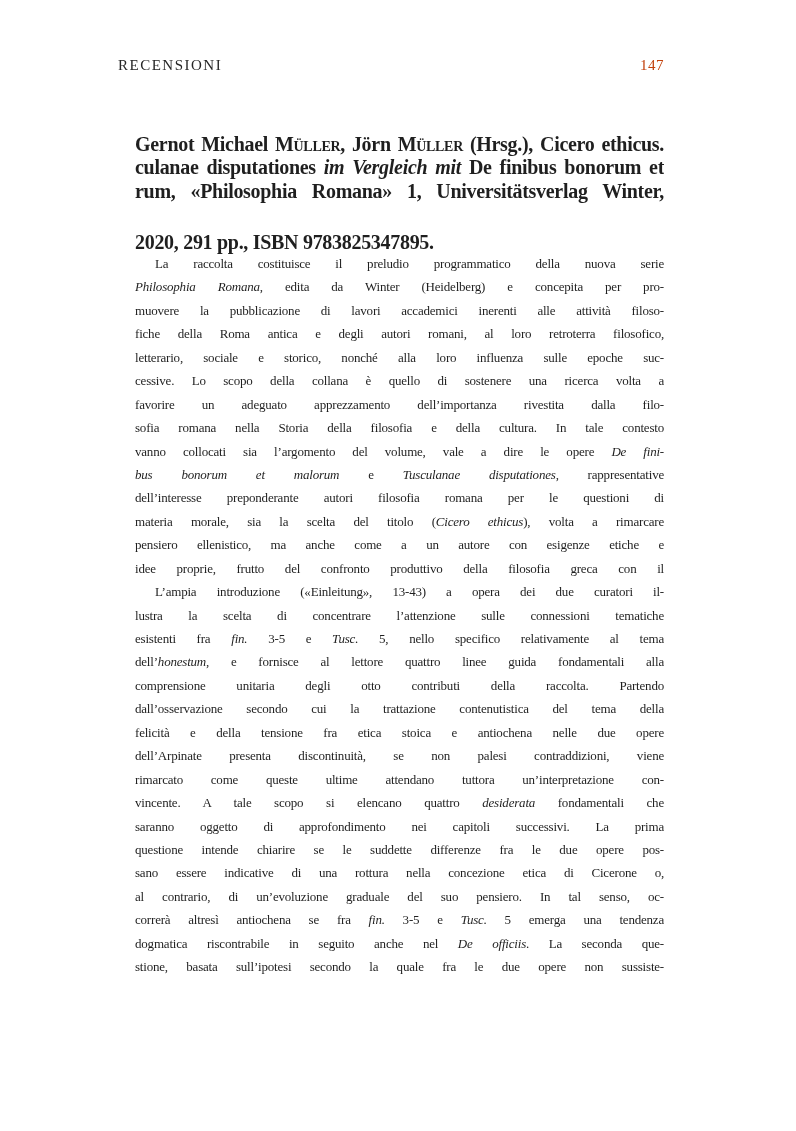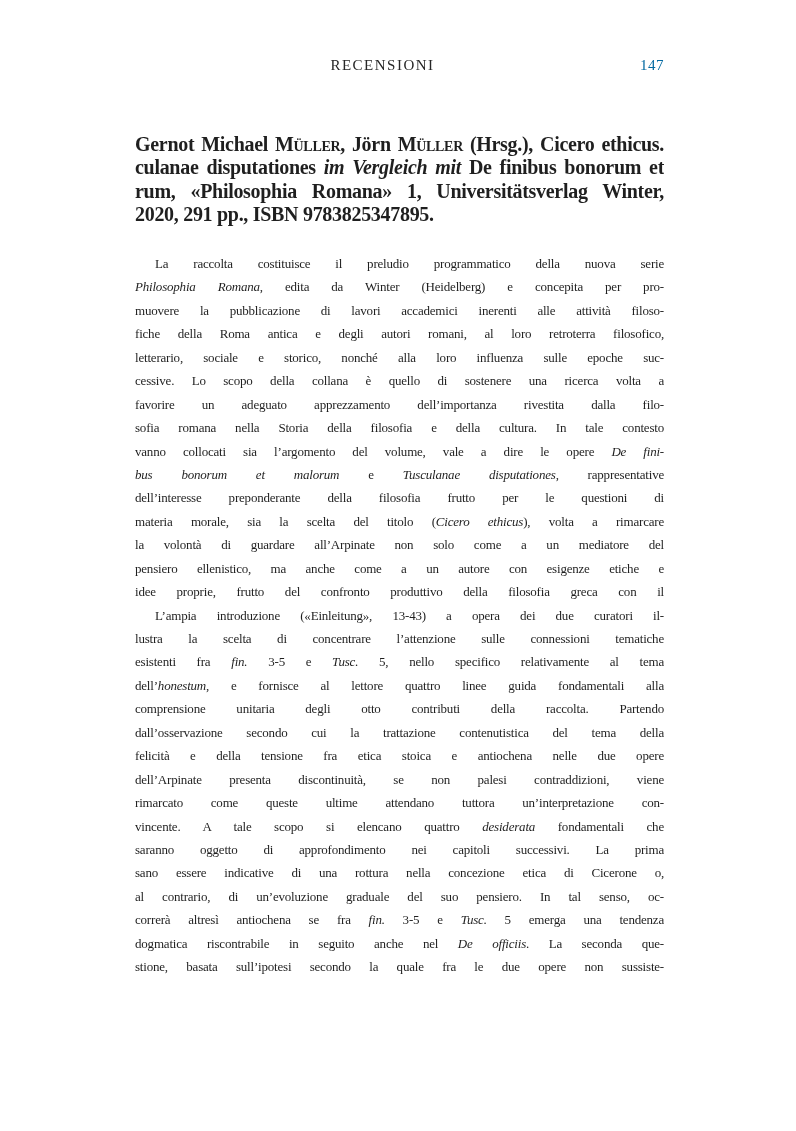--- a/index.html
+++ b/index.html
@@ -15,32 +15,31 @@
   .running-head {
     position: absolute;
     left: 135px;
     top: 57px;
     width: 529px;
     height: 20px;
     font-size: 15px;
   }
   .rh-title {
     display: block;
-    text-align: center;
     letter-spacing: 1.5px;
     position: relative;
     left: -17px;
     color: #262626;
   }
   .rh-num {
     position: absolute;
     right: 0;
     top: 0;
     letter-spacing: 0.5px;
-    color: #0369a1;
+    color: #c2410c;
   }
   .heading {
     position: absolute;
     left: 135px;
     top: 133px;
     width: 529px;
     font-weight: 700;
     font-size: 20px;
     letter-spacing: -0.3px;
   }
@@ -53,21 +52,21 @@
     letter-spacing: -0.2px;
   }
   .ln {
     line-height: 23.45px;
     height: 23.45px;
     overflow: hidden;
     text-align: justify;
     text-align-last: justify;
     white-space: normal;
   }
-  .ln.end { text-align-last: left; }
+  .ln.end { text-align-last: left; margin-top: 28px; }
   .ln.ind { text-indent: 20px; }
   .it { font-style: italic; }
   .sc { font-variant: small-caps; }
 </style>
 </head>
 <body>
 
 <div class="page">
   <div class="running-head">
     <span class="rh-title">RECENSIONI</span>
@@ -86,38 +85,38 @@
         <div class="ln ind"><span>La raccolta costituisce il preludio programmatico della nuova serie</span></div>
         <div class="ln"><span class="it">Philosophia Romana</span><span>, edita da Winter (Heidelberg) e concepita per pro-</span></div>
         <div class="ln"><span>muovere la pubblicazione di lavori accademici inerenti alle attività filoso-</span></div>
         <div class="ln"><span>fiche della Roma antica e degli autori romani, al loro retroterra filosofico,</span></div>
         <div class="ln"><span>letterario, sociale e storico, nonché alla loro influenza sulle epoche suc-</span></div>
         <div class="ln"><span>cessive. Lo scopo della collana è quello di sostenere una ricerca volta a</span></div>
         <div class="ln"><span>favorire un adeguato apprezzamento dell’importanza rivestita dalla filo-</span></div>
         <div class="ln"><span>sofia romana nella Storia della filosofia e della cultura. In tale contesto</span></div>
         <div class="ln"><span>vanno collocati sia l’argomento del volume, vale a dire le opere </span><span class="it">De fini-</span></div>
         <div class="ln"><span class="it">bus bonorum et malorum</span><span> e </span><span class="it">Tusculanae disputationes</span><span>, rappresentative</span></div>
-        <div class="ln"><span>dell’interesse preponderante della filosofia frutto per le questioni di</span></div>
+        <div class="ln"><span>dell’interesse preponderante autori filosofia romana per le questioni di</span></div>
         <div class="ln"><span>materia morale, sia la scelta del titolo (</span><span class="it">Cicero ethicus</span><span>), volta a rimarcare</span></div>
-        <div class="ln"><span>la volontà di guardare all’Arpinate non solo come a un mediatore del</span></div>
         <div class="ln"><span>pensiero ellenistico, ma anche come a un autore con esigenze etiche e</span></div>
         <div class="ln"><span>idee proprie, frutto del confronto produttivo della filosofia greca con il</span></div>
       </div>
     <div class="para">
         <div class="ln ind"><span>L’ampia introduzione («Einleitung», 13-43) a opera dei due curatori il-</span></div>
         <div class="ln"><span>lustra la scelta di concentrare l’attenzione sulle connessioni tematiche</span></div>
         <div class="ln"><span>esistenti fra </span><span class="it">fin.</span><span> 3-5 e </span><span class="it">Tusc.</span><span> 5, nello specifico relativamente al tema</span></div>
         <div class="ln"><span>dell’</span><span class="it">honestum</span><span>, e fornisce al lettore quattro linee guida fondamentali alla</span></div>
         <div class="ln"><span>comprensione unitaria degli otto contributi della raccolta. Partendo</span></div>
         <div class="ln"><span>dall’osservazione secondo cui la trattazione contenutistica del tema della</span></div>
         <div class="ln"><span>felicità e della tensione fra etica stoica e antiochena nelle due opere</span></div>
         <div class="ln"><span>dell’Arpinate presenta discontinuità, se non palesi contraddizioni, viene</span></div>
         <div class="ln"><span>rimarcato come queste ultime attendano tuttora un’interpretazione con-</span></div>
         <div class="ln"><span>vincente. A tale scopo si elencano quattro </span><span class="it">desiderata</span><span> fondamentali che</span></div>
         <div class="ln"><span>saranno oggetto di approfondimento nei capitoli successivi. La prima</span></div>
+        <div class="ln"><span>questione intende chiarire se le suddette differenze fra le due opere pos-</span></div>
         <div class="ln"><span>sano essere indicative di una rottura nella concezione etica di Cicerone o,</span></div>
         <div class="ln"><span>al contrario, di un’evoluzione graduale del suo pensiero. In tal senso, oc-</span></div>
         <div class="ln"><span>correrà altresì antiochena se fra </span><span class="it">fin.</span><span> 3-5 e </span><span class="it">Tusc.</span><span> 5 emerga una tendenza</span></div>
         <div class="ln"><span>dogmatica riscontrabile in seguito anche nel </span><span class="it">De officiis</span><span>. La seconda que-</span></div>
         <div class="ln"><span>stione, basata sull’ipotesi secondo la quale fra le due opere non sussiste-</span></div>
       </div>
   </div>
 </div>
 
 </body></html>

